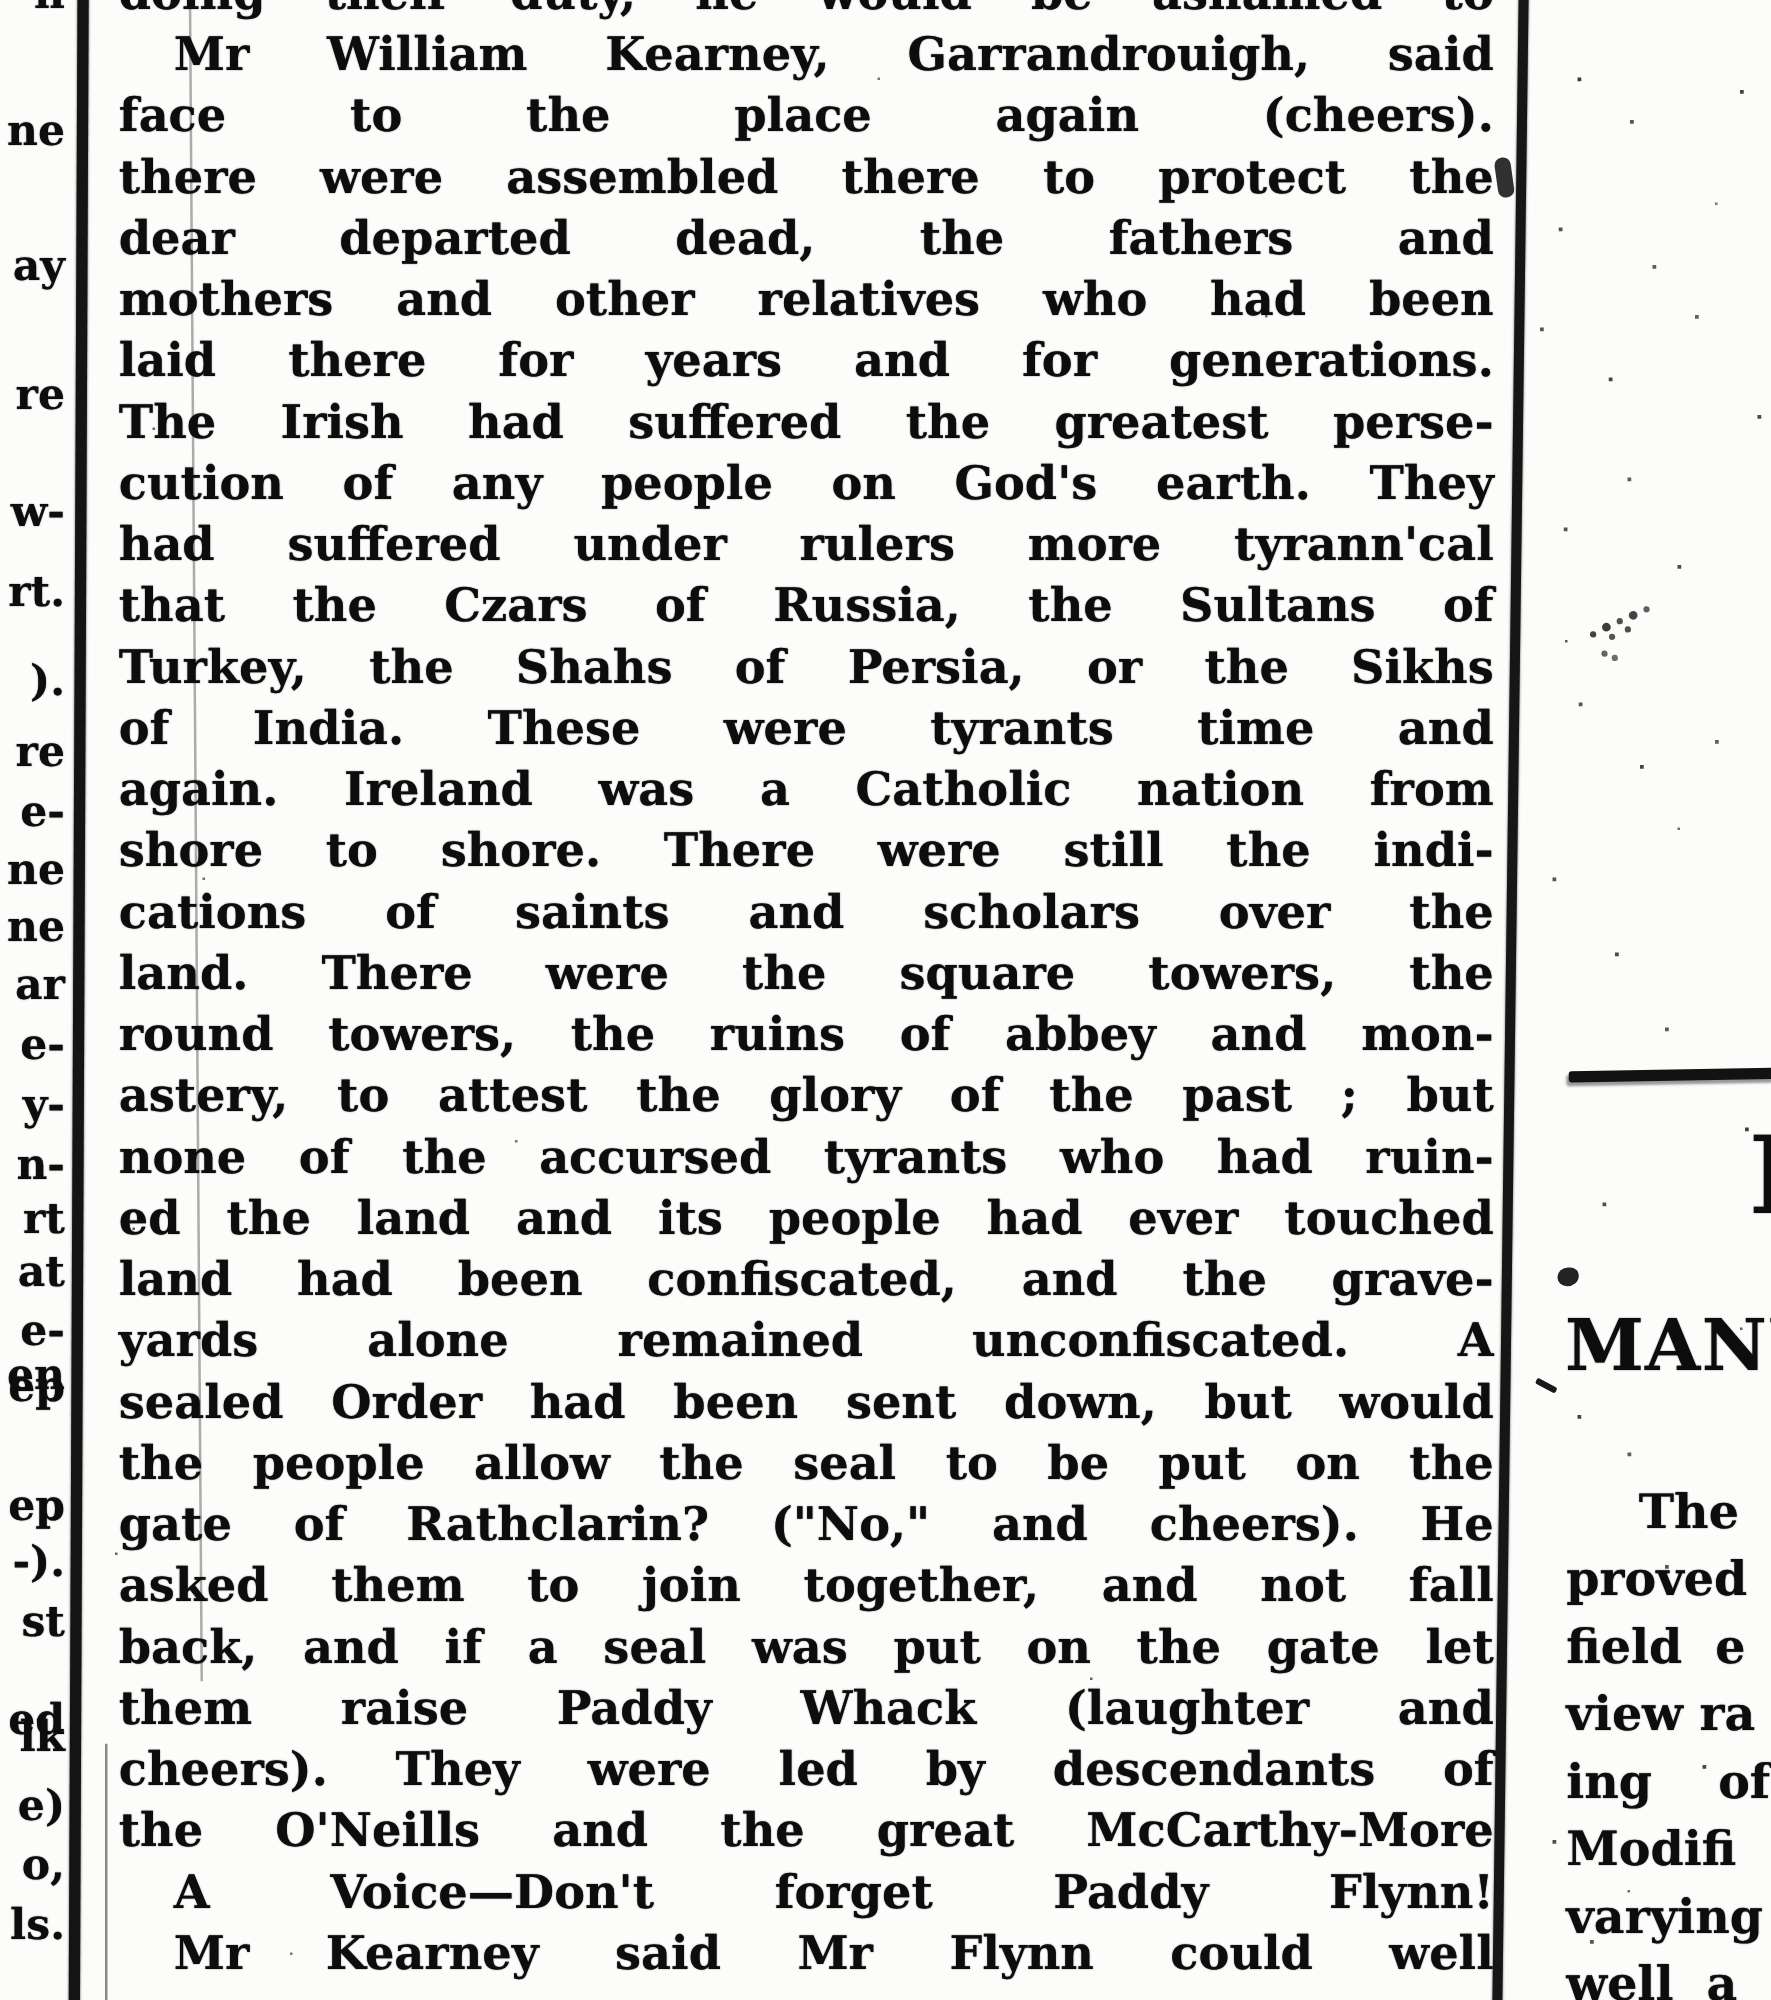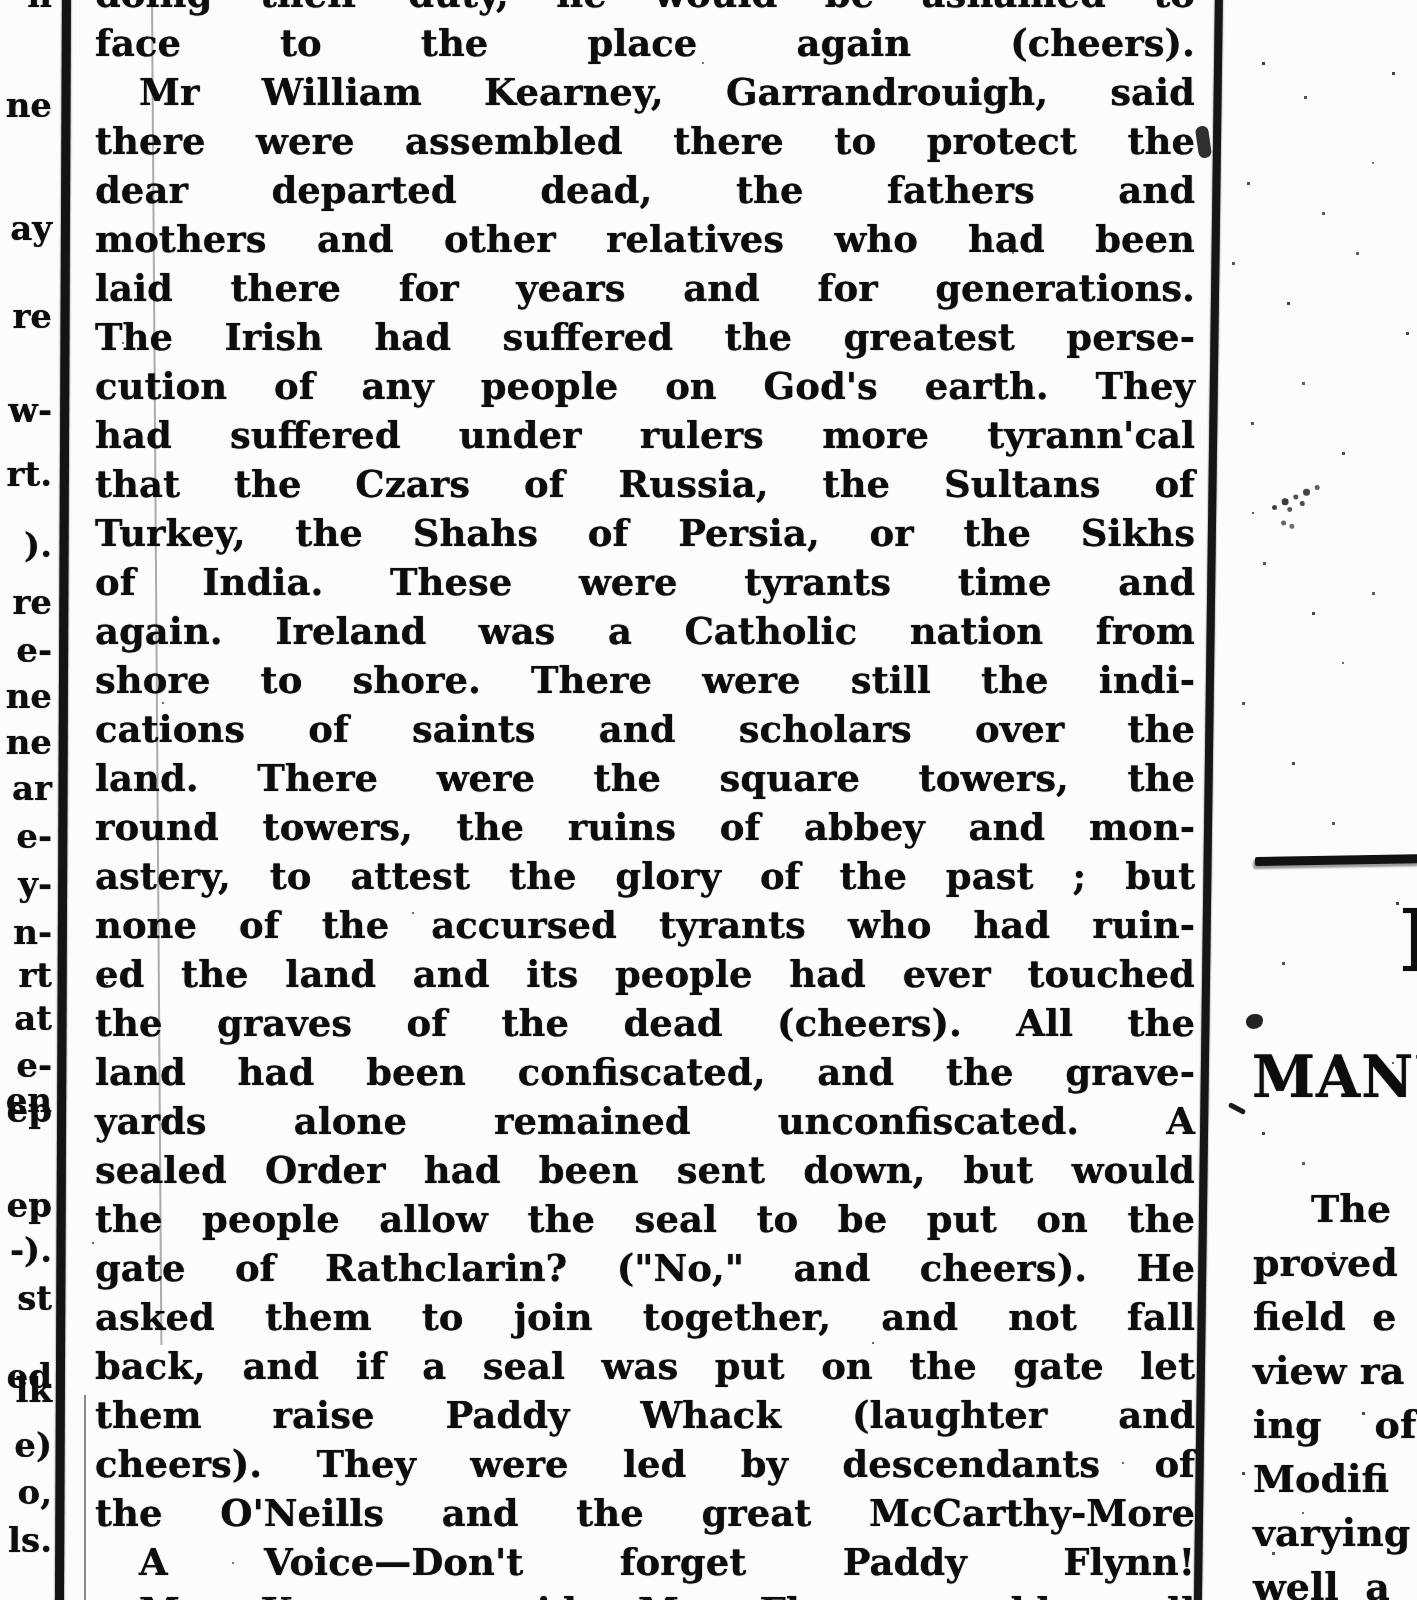--- a/index.html
+++ b/index.html
@@ -128,21 +128,21 @@
   }
 </style>
 </head>
 <body>
 
 <div class="page">
 
   <div class="left-strip" id="leftStrip">
       <div class="frag" style="top: -25px;">h</div>
       <div class="frag" style="top: 85px;">ne</div>
-      <div class="frag" style="top: 208px;">ay</div>
+      <div class="frag" style="top: 193px;">ay</div>
       <div class="frag" style="top: 296px;">re</div>
       <div class="frag" style="top: 390px;">w-</div>
       <div class="frag" style="top: 454px;">rt.</div>
       <div class="frag" style="top: 525px;">).</div>
       <div class="frag" style="top: 582px;">re</div>
       <div class="frag" style="top: 630px;">e-</div>
       <div class="frag" style="top: 676px;">ne</div>
       <div class="frag" style="top: 722px;">ne</div>
       <div class="frag" style="top: 768px;">ar</div>
       <div class="frag" style="top: 816px;">e-</div>
@@ -162,41 +162,40 @@
       <div class="frag" style="top: 1472px;">o,</div>
       <div class="frag" style="top: 1520px;">ls.</div>
     </div>
 
   <div class="rule-left"></div>
   <div class="rule-left-extra"></div>
   <div class="scratch-line"></div>
 
   <div class="main-col" id="mainCol">
       <div class="tl">doing their duty, he would be ashamed to</div>
+      <div class="tl indent">Mr William Kearney, Garrandrouigh, said</div>
       <div class="tl">face to the place again (cheers).</div>
-      <div class="tl indent">Mr William Kearney, Garrandrouigh, said</div>
       <div class="tl">there were assembled there to protect the</div>
       <div class="tl">dear departed dead, the fathers and</div>
       <div class="tl">mothers and other relatives who had been</div>
       <div class="tl">laid there for years and for generations.</div>
       <div class="tl">The Irish had suffered the greatest perse-</div>
       <div class="tl">cution of any people on God's earth. They</div>
       <div class="tl">had suffered under rulers more tyrann'cal</div>
       <div class="tl">that the Czars of Russia, the Sultans of</div>
       <div class="tl">Turkey, the Shahs of Persia, or the Sikhs</div>
       <div class="tl">of India. These were tyrants time and</div>
       <div class="tl">again. Ireland was a Catholic nation from</div>
       <div class="tl">shore to shore. There were still the indi-</div>
       <div class="tl">cations of saints and scholars over the</div>
       <div class="tl">land. There were the square towers, the</div>
       <div class="tl">round towers, the ruins of abbey and mon-</div>
       <div class="tl">astery, to attest the glory of the past ; but</div>
       <div class="tl">none of the accursed tyrants who had ruin-</div>
       <div class="tl">ed the land and its people had ever touched</div>
-      <div class="tl">the graves of the dead (cheers). All the</div>
       <div class="tl">land had been confiscated, and the grave-</div>
       <div class="tl">yards alone remained unconfiscated. A</div>
       <div class="tl">sealed Order had been sent down, but would</div>
       <div class="tl">the people allow the seal to be put on the</div>
       <div class="tl">gate of Rathclarin? ("No," and cheers). He</div>
       <div class="tl">asked them to join together, and not fall</div>
       <div class="tl">back, and if a seal was put on the gate let</div>
       <div class="tl">them raise Paddy Whack (laughter and</div>
       <div class="tl">cheers). They were led by descendants of</div>
       <div class="tl">the O'Neills and the great McCarthy-More</div>

